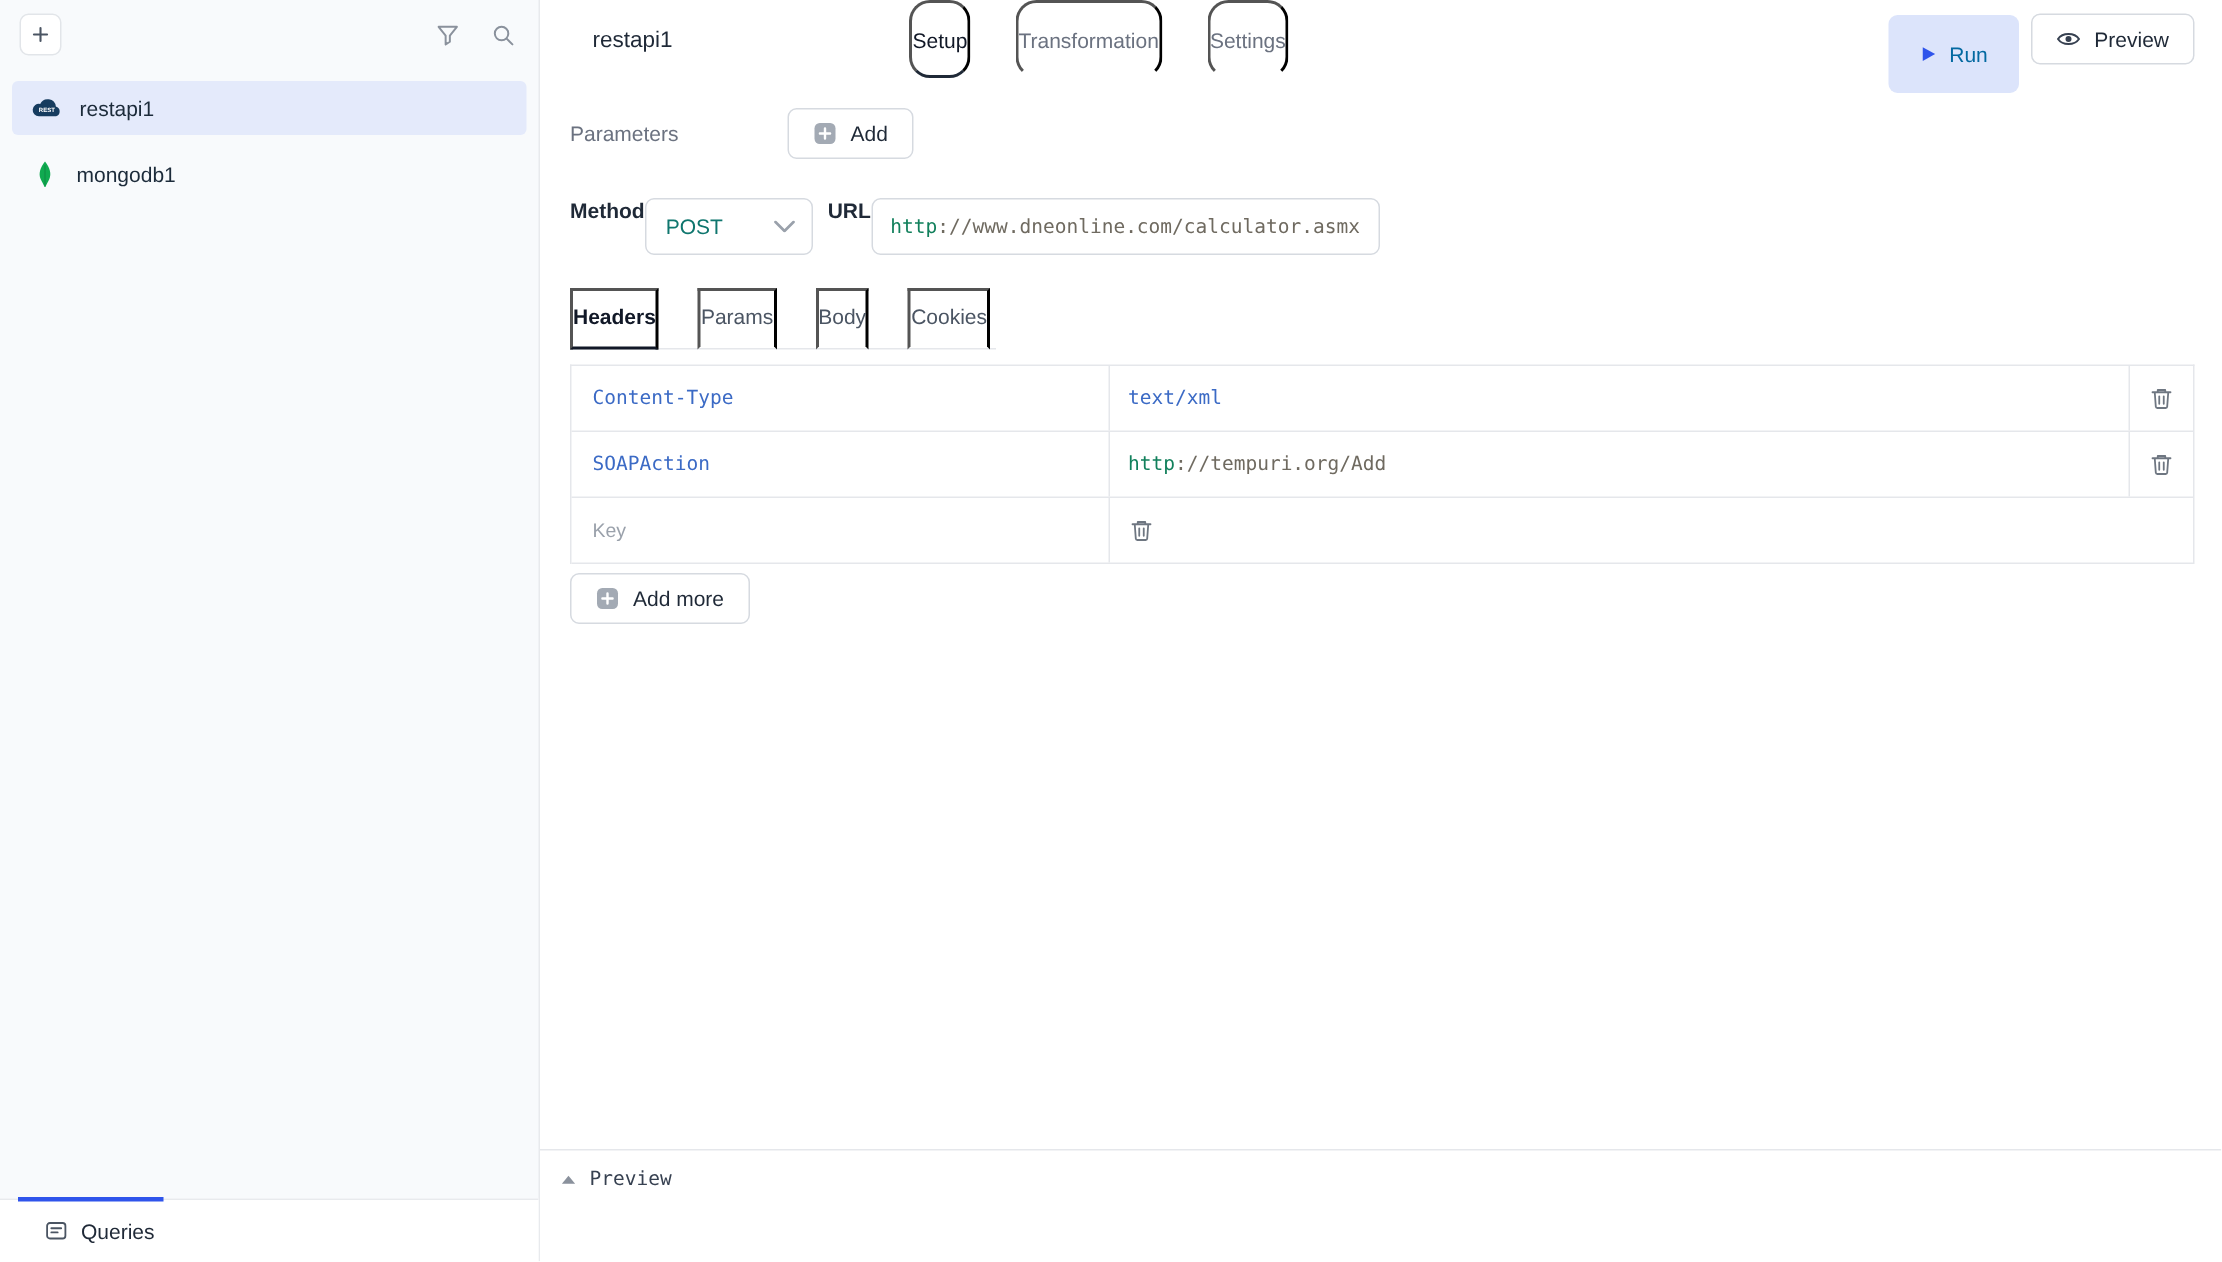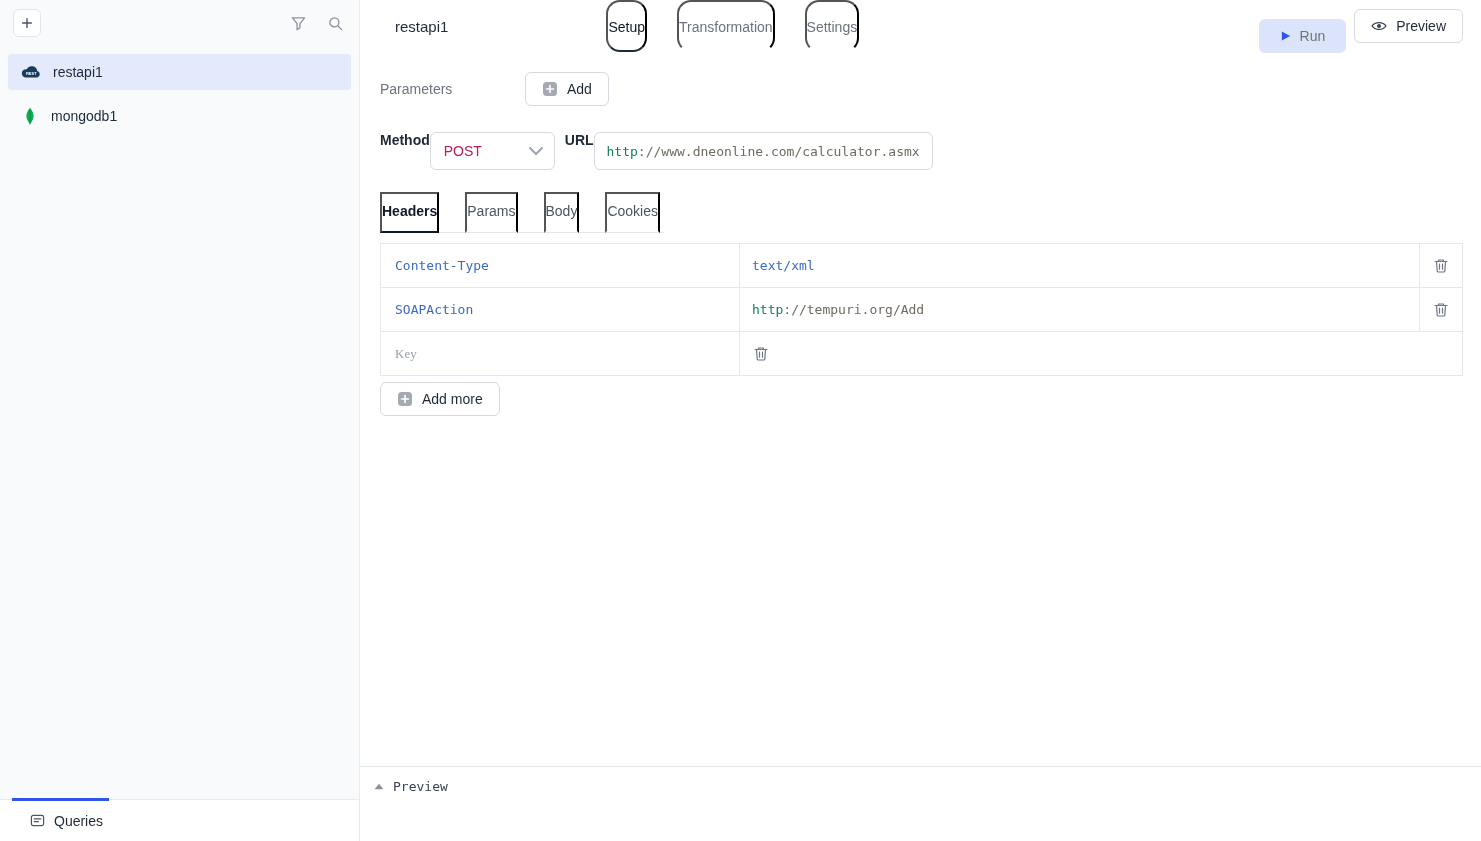--- a/index.html
+++ b/index.html
@@ -21,45 +21,45 @@
   .queries-tab { display: flex; align-items: center; gap: 9px; font-size: 14px; font-weight: 500; color: #1f2937; cursor: pointer; background: none; border: none; }
 
   
   .main { flex: 1; min-width: 0; display: flex; flex-direction: column; background: #fff; }
   .main-header { height: 52px; display: flex; align-items: center; padding: 0 18px 0 35px; flex: 0 0 52px; }
   .doc-title { font-size: 15px; font-weight: 500; color: #1f2937; }
   .header-tabs { display: flex; gap: 30px; margin-left: 158px; height: 100%; }
   .header-tab { font-size: 14px; color: #6b7280; display: flex; align-items: center; height: 100%; border-bottom: 2px solid transparent; padding-top: 2px; cursor: pointer; background: none; border-radius: 14px; }
   .header-tab.active { color: #111827; font-weight: 500; border-bottom-color: #1f2937; }
   .header-actions { margin-left: auto; display: flex; gap: 8px; align-items: center; }
-  .run-btn { height: 34px; padding: 0 21px; background: #dce4fb; border: none; border-radius: 6px; color: #737373; font-size: 14px; font-weight: 500; display: flex; align-items: center; gap: 9px; cursor: pointer; font-family: inherit; margin-top: 20px; }
+  .run-btn { height: 52px; padding: 0 21px; background: #dce4fb; border: none; border-radius: 6px; color: #0369a1; font-size: 14px; font-weight: 500; display: flex; align-items: center; gap: 9px; cursor: pointer; font-family: inherit; margin-top: 20px; }
   .preview-btn { height: 34px; padding: 0 16px; background: #fff; border: 1px solid #d6dae0; border-radius: 6px; color: #1f2937; font-size: 14px; font-weight: 500; display: flex; align-items: center; gap: 9px; cursor: pointer; font-family: inherit; }
 
   .main-content { flex: 1; padding: 20px 18px 0 20px; overflow: hidden; }
   .form-row { display: flex; margin-bottom: 26px; }
   .row-label { flex: 0 0 145px; width: 145px; font-size: 14px; color: #6b7280; padding-top: 9px; }
   .outline-btn { height: 34px; padding: 0 16px; background: #fff; border: 1px solid #d6dae0; border-radius: 6px; color: #1f2937; font-size: 14px; font-weight: 500; display: flex; align-items: center; gap: 9px; cursor: pointer; font-family: inherit; }
 
   .request-fields { display: flex; gap: 10px; flex: 1; }
   .field-group { display: flex; flex-direction: row; }
   .field-group.grow { flex: 1; }
   .field-label { font-size: 14px; font-weight: 700; color: #1f2937; margin-bottom: 11px; }
-  .method-box { width: 125px; height: 38px; background: #fff; border: 1px solid #d6dae0; border-radius: 6px; display: flex; align-items: center; justify-content: space-between; padding: 0 11px 0 13px; font-size: 14px; color: #be185d; cursor: pointer; }
+  .method-box { width: 112px; height: 38px; background: #fff; border: 1px solid #d6dae0; border-radius: 6px; display: flex; align-items: center; justify-content: space-between; padding: 0 11px 0 13px; font-size: 14px; color: #0f766e; cursor: pointer; }
   .url-box { height: 38px; border: 1px solid #d6dae0; border-radius: 6px; display: flex; align-items: center; padding: 0 12px; font-family: "DejaVu Sans Mono", monospace; font-size: 13px; cursor: text; white-space: pre; }
 
   .content-tabs { display: flex; gap: 26px; border-bottom: 1px solid #e5e7eb; width: 284px; }
   .content-tab { padding: 9px 0 12px; font-size: 14px; color: #4b5563; border-bottom: 2px solid transparent; margin-bottom: -1px; cursor: pointer; background: none; }
   .content-tab.active { color: #111827; font-weight: 600; border-bottom-color: #111827; }
 
   .kv-table { margin-top: 10px; border: 1px solid #e5e7eb; border-bottom: none; }
   .kv-row { display: flex; border-bottom: 1px solid #e5e7eb; height: 44px; }
   .kv-cell-key { flex: 0 0 359px; width: 359px; border-right: 1px solid #e5e7eb; display: flex; align-items: center; padding: 0 14px; font-family: "DejaVu Sans Mono", monospace; font-size: 13px; cursor: text; }
   .kv-cell-value { flex: 1; border-right: 1px solid #e5e7eb; display: flex; align-items: center; padding: 0 12px; font-family: "DejaVu Sans Mono", monospace; font-size: 13px; cursor: text; white-space: pre; }
   .kv-cell-del { flex: 0 0 42px; width: 42px; display: flex; align-items: center; justify-content: center; }
-  .kv-input { width: 100%; border: none; outline: none; background: transparent; font-family: Liberation Serif, serif; font-size: 13px; color: #7f1d1d; }
+  .kv-input { width: 100%; border: none; outline: none; background: transparent; font-family: Liberation Sans, sans-serif; font-size: 13px; color: #7f1d1d; }
   .kv-input::placeholder { color: #9aa1ab; }
 
   .code-key { color: #3b6ac5; }
   .code-scheme { color: #12805c; }
   .code-rest { color: #6f6a60; }
 
   .add-more-wrap { margin-top: 6px; }
 
   .main-footer { flex: 0 0 75px; border-top: 1px solid #e5e7eb; display: flex; align-items: flex-start; padding: 6px 0 0 4px; }
   .preview-toggle { display: flex; align-items: center; gap: 9px; padding: 6px 10px; background: none; border: none; font-family: "DejaVu Sans Mono", monospace; font-size: 13px; color: #374151; cursor: pointer; }

